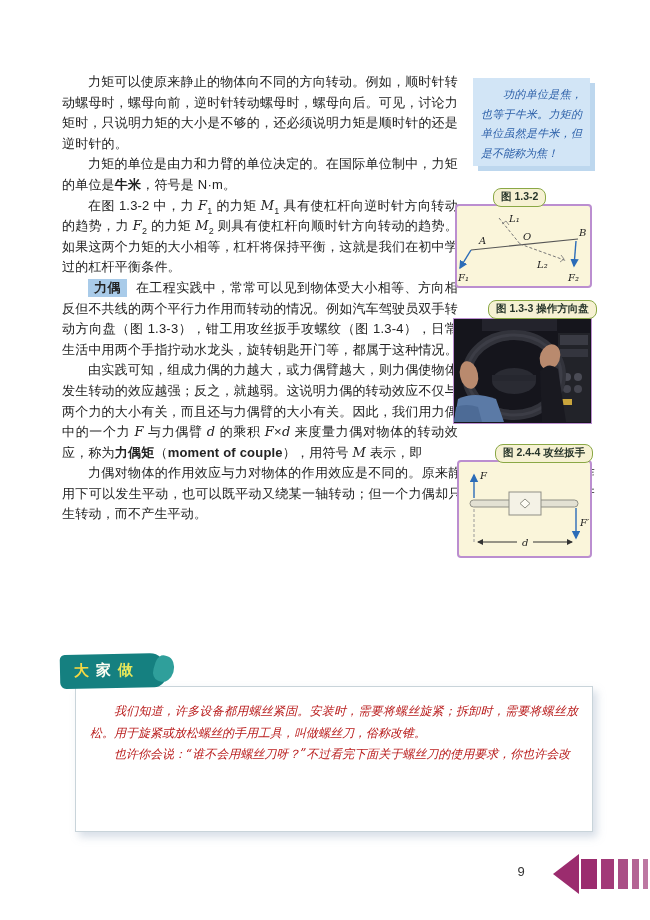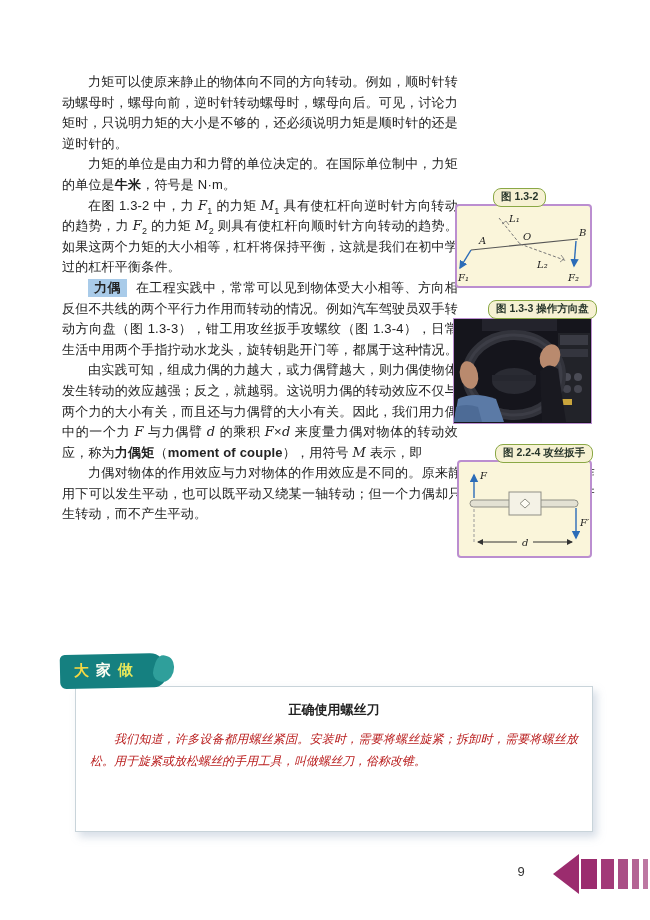--- a/index.html
+++ b/index.html
@@ -61,20 +61,23 @@
 
   <div class="text-col">
     <p><span>力矩可以使原来静止的物体向不同的方向转动。例如，顺时针转动螺母时，螺母向前，逆时针转动螺母时，螺母向后。可见，讨论力矩时，只说明力矩的大小是不够的，还必须说明力矩是顺时针的还是逆时针的。</span></p>
     <p><span>力矩的单位是由力和力臂的单位决定的。在国际单位制中，力矩的单位是</span><span class="b">牛米</span><span>，符号是 N·m。</span></p>
     <p><span>在图 1.3-2 中，力 </span><span class="i">F</span><sub>1</sub><span> 的力矩 </span><span class="i">M</span><sub>1</sub><span> 具有使杠杆向逆时针方向转动的趋势，力 </span><span class="i">F</span><sub>2</sub><span> 的力矩 </span><span class="i">M</span><sub>2</sub><span> 则具有使杠杆向顺时针方向转动的趋势。如果这两个力矩的大小相等，杠杆将保持平衡，这就是我们在初中学过的杠杆平衡条件。</span></p>
     <p><span class="term-hl">力偶</span><span><span>在工程实践中，常常可以见到物体受大小相等、方向相反但不共线的两个平行力作用而转动的情况。例如汽车驾驶员双手转动方向盘（图 1.3-3），钳工用攻丝扳手攻螺纹（图 1.3-4），日常生活中用两个手指拧动水龙头，旋转钥匙开门等，都属于这种情况。</span></span></p>
     <p><span>由实践可知，组成力偶的力越大，或力偶臂越大，则力偶使物体发生转动的效应越强；反之，就越弱。这说明力偶的转动效应不仅与两个力的大小有关，而且还与力偶臂的大小有关。因此，我们用力偶中的一个力 </span><span class="i">F</span><span> 与力偶臂 </span><span class="i">d</span><span> 的乘积 </span><span class="i">F</span><span>×</span><span class="i">d</span><span> 来度量力偶对物体的转动效应，称为</span><span class="b">力偶矩</span><span>（</span><span class="b">moment of couple</span><span>），用符号 </span><span class="i">M</span><span> 表示，即</span></p>
     <p class="wide"><span>力偶对物体的作用效应与力对物体的作用效应是不同的。原来静止的物体在一个力的作用下可以发生平动，也可以既平动又绕某一轴转动；但一个力偶却只能使原来静止的物体产生转动，而不产生平动。</span></p>
   </div>
 
+  <div class="note">
+    <p>功的单位是焦，也等于牛米。力矩的单位虽然是牛米，但是不能称为焦！</p>
+  </div>
 
   <div class="fig-tab" style="left:457px;top:188px;">图 1.3-2</div>
   <div class="fig-box" style="left:455px;top:204px;width:137px;height:84px;">
     <svg width="133" height="80" viewBox="0 0 133 80">
       <defs>
         <marker id="ab" markerWidth="7" markerHeight="7" refX="5" refY="3" orient="auto">
           <path d="M0,0 L6,3 L0,6 z" fill="#2b6cb8"></path>
         </marker>
       </defs>
       <line x1="14" y1="44" x2="121" y2="33" stroke="#555" stroke-width="1.2"></line>
@@ -112,21 +115,21 @@
       <ellipse cx="60" cy="62" rx="22" ry="13" fill="#2a2b33"></ellipse>
       <rect x="38" y="56" width="44" height="6" fill="#26272f"></rect>
       <ellipse cx="15" cy="56" rx="9" ry="14" fill="#b98a6e" transform="rotate(-12 15 56)"></ellipse>
       <ellipse cx="96" cy="38" rx="10" ry="13" fill="#b98a6e" transform="rotate(20 96 38)"></ellipse>
       <path d="M88,103 L86,52 Q95,42 104,50 L112,103 Z" fill="#191920"></path>
       <path d="M0,103 L4,80 Q20,72 42,80 L50,103 Z" fill="#5b7aa6"></path>
       <path d="M0,103 L2,88 Q12,84 24,88 L28,103 Z" fill="#4d6b96"></path>
     </svg>
   </div>
 
-  <div class="fig-tab" style="left:459px;top:444px;">图 2.2-4 攻丝扳手</div>
+  <div class="fig-tab" style="left:459px;top:444px;">图 2.4-4 攻丝扳手</div>
   <div class="fig-box" style="left:457px;top:460px;width:135px;height:98px;">
     <svg width="131" height="94" viewBox="0 0 131 94">
       <defs>
         <marker id="ab2" markerWidth="7" markerHeight="7" refX="5" refY="3" orient="auto">
           <path d="M0,0 L6,3 L0,6 z" fill="#2b6cb8"></path>
         </marker>
         <marker id="abk" markerWidth="7" markerHeight="7" refX="5" refY="3" orient="auto">
           <path d="M0,0 L6,3 L0,6 z" fill="#333"></path>
         </marker>
       </defs>
@@ -142,22 +145,22 @@
       <text x="121" y="64" font-size="10" font-style="italic" fill="#222">F′</text>
       <text x="63" y="84" font-size="10" font-style="italic" fill="#222">d</text>
     </svg>
   </div>
 
   <div class="badge">
     <span class="bc1">大</span><span class="bc2">家</span><span class="bc3">做</span>
   </div>
 
   <div class="activity">
-    <h3>正确使用螺丝刀</h3>
     <p>我们知道，许多设备都用螺丝紧固。安装时，需要将螺丝旋紧；拆卸时，需要将螺丝放松。用于旋紧或放松螺丝的手用工具，叫做螺丝刀，俗称改锥。</p>
+    <p>也许你会说：“谁不会用螺丝刀呀？”不过看完下面关于螺丝刀的使用要求，你也许会改</p>
   </div>
 
   <div class="pagenum">9</div>
   <div class="page-arrow">
     <div class="ah"></div>
     <div class="bars">
       <div style="width:16px;background:#9b2c6e"></div>
       <div style="width:13px;background:#a23a78"></div>
       <div style="width:10px;background:#aa4f86"></div>
       <div style="width:7px;background:#b46494"></div>

